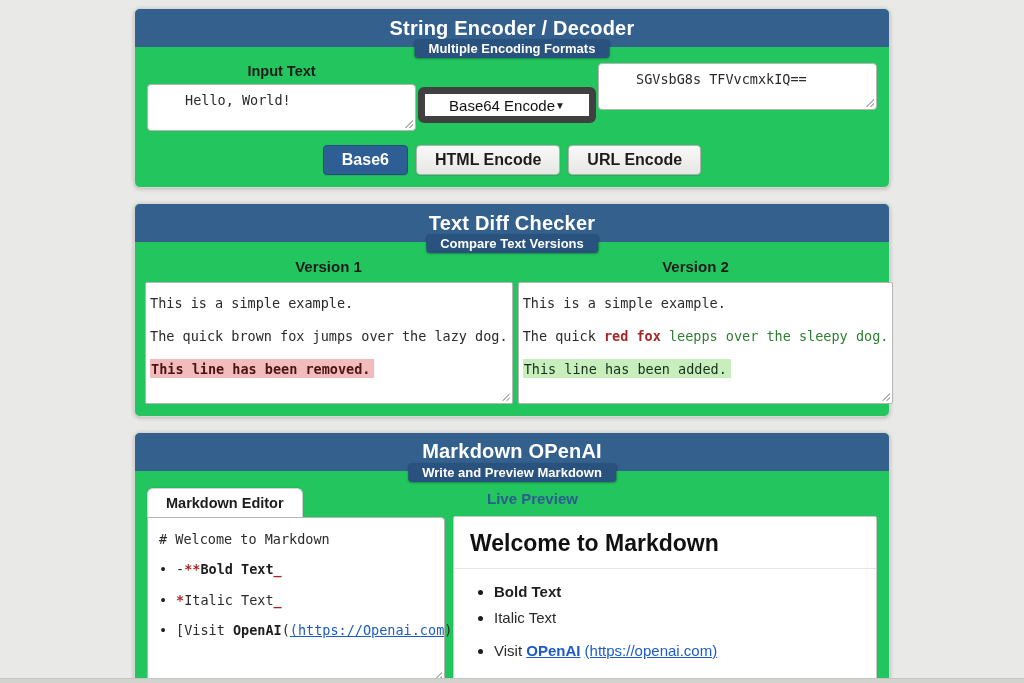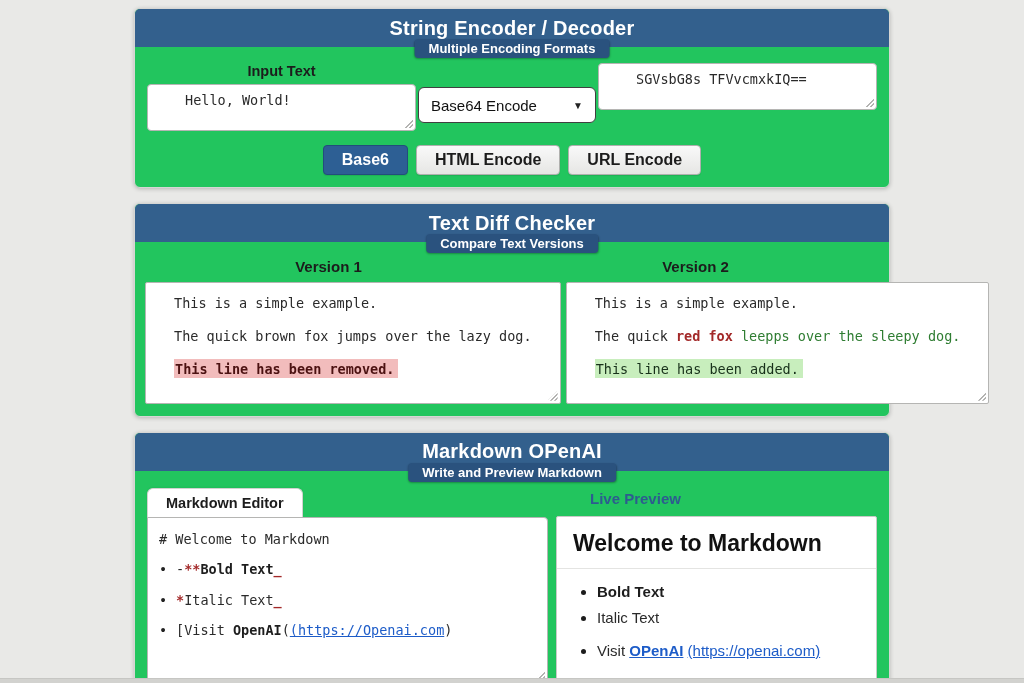--- a/index.html
+++ b/index.html
@@ -55,62 +55,62 @@
   
   .enc-body { padding:16px 12px 12px; }
   .io-row { display:flex; gap:2px; }
   .col-input  { width:269px; display:flex; flex-direction:column; }
   .col-select { width:178px; display:flex; flex-direction:column; }
   .col-output { flex:1; display:flex; flex-direction:column; }
   .io-label { text-align:center; font-weight:bold; font-size:14.5px; color:#1c1c1c; margin-bottom:5px; }
   .label-spacer { height:24px; }
   .io-area { height:47px;padding-left:37px; }
   .select-box {
-    display:flex; align-items:center; justify-content:space-between;
-    background:#fff; border:1px solid #404040; border-radius:6px;
+    display:flex; align-items:center; justify-content:center;
+    background:#fff; border:7px solid #404040; border-radius:6px;
     height:36px; padding:8px 12px; font-size:15px; color:#111; cursor:default;
   }
   .select-arrow { font-size:10px; color:#222; }
   .btn-row { display:flex; justify-content:center; gap:8px; margin-top:14px; }
   .enc-btn {
     font-family:"Liberation Sans", sans-serif;
     font-weight:bold; font-size:16px; color:#1c1c1c;
     padding:5px 18px; border-radius:4px;
     border:1px solid #b0b0ae;
     background:linear-gradient(#f9f9f9,#e6e6e4);
     box-shadow:0 1px 1px rgba(0,0,0,.10);
     cursor:pointer;
   }
   .enc-btn.active { background:#2d5f94; border-color:#224e7c; color:#fff; }
 
   
   .diff-body { padding:16px 10px 12px; }
   .ver-labels { display:flex; margin-bottom:7px; }
   .ver-labels .io-label { flex:1; margin-bottom:0; font-size:15px; }
   .diff-row { display:flex; gap:5px; }
-  .diff-box { flex:1; min-height:114px; padding:11px 28px; border-radius:2px; }
+  .diff-box { flex:1; min-height:114px; padding:11px 4px; border-radius:2px; }
   .rline { margin-bottom:13px; white-space:pre; line-height:1.45; }
   .rline:last-child { margin-bottom:0; }
   .hl { padding:1.5px 4px 1.5px 1px; }
   .hl-removed { background:#f2bcbc; }
   .hl-removed .seg-bold { color:#4c1212; }
   .hl-added { background:#c8eebd; }
   .hl-added .seg-plain { color:#17301a; }
   .seg-plain { color:#2a2a2a; }
   .seg-bold { font-weight:bold; color:#1d1d1d;text-align:right; }
   .seg-red { color:#a32929; font-weight:bold; }
   .seg-red-bold { color:#a32929; font-weight:bold; }
   .seg-green { color:#2f7d32; }
   .seg-link { color:#1d5cc8; text-decoration:underline; cursor:pointer; }
   .seg-link-bold { color:#1d5cc8; text-decoration:underline; font-weight:bold; cursor:pointer; }
 
   
   .md-body { padding:16px 12px 12px; }
   .md-row { display:flex; gap:8px; align-items:flex-start; }
-  .md-left { width:401px; }
+  .md-left { width:298px; }
   .md-right { flex:1; }
   .md-tab {
     display:inline-block; background:#fff;
     border:1px solid #d2d2d0; border-bottom:none;
     border-radius:6px 6px 0 0;
     padding:6px 18px 7px; font-weight:bold; font-size:14.5px; color:#1c1c1c;
     position:relative; top:1px; cursor:pointer;
     box-shadow:0 -1px 2px rgba(0,0,0,.05);
   }
   .md-editor { min-height:166px; border-radius:0 4px 4px 4px; padding:12px 11px; }

